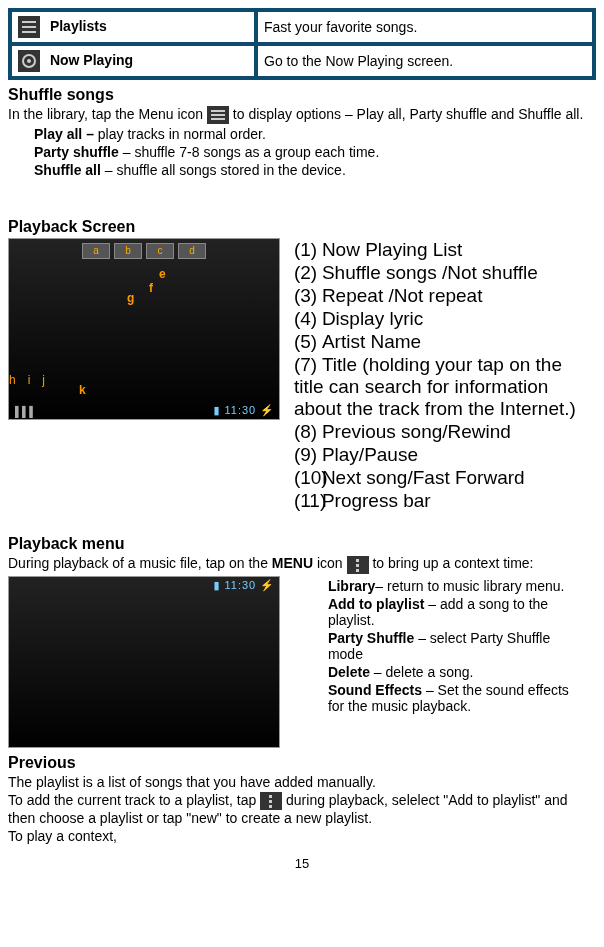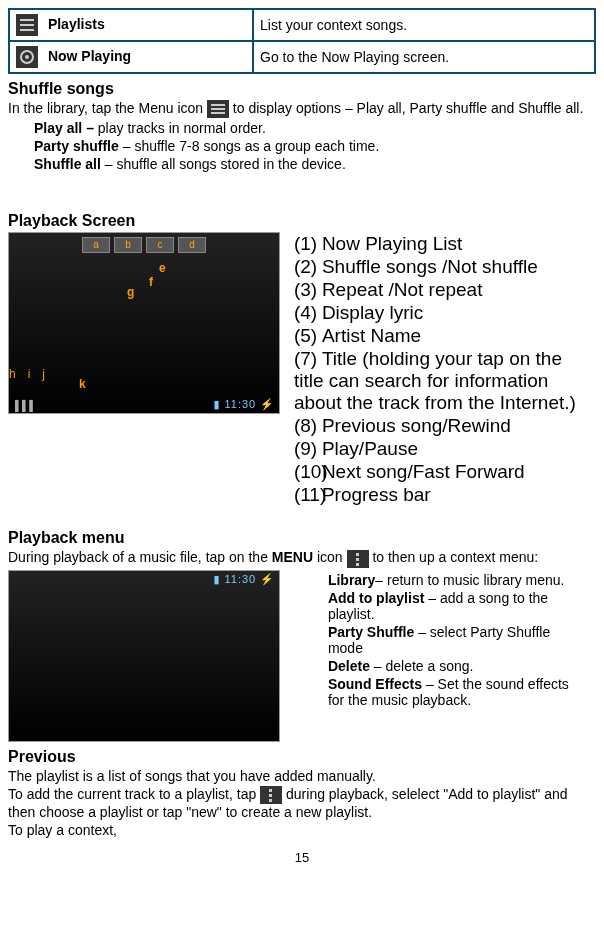--- a/index.html
+++ b/index.html
@@ -9,21 +9,21 @@
     padding: 8px;
     width: 588px;
     color: #000;
   }
   table.icon-table {
     width: 100%;
     border-collapse: collapse;
     margin-bottom: 6px;
   }
   table.icon-table td {
-    border: 2px solid #0c4a6e;
+    border: 4px solid #0c4a6e;
     padding: 4px 6px;
     vertical-align: middle;
   }
   .icon-cell {
     width: 230px;
     font-weight: bold;
   }
   .icon-box {
     display: inline-block;
     width: 22px;
@@ -159,21 +159,21 @@
         <svg width="18" height="18">
               <g stroke="#ccc" stroke-width="2">
                 <line x1="2" y1="4" x2="16" y2="4"></line>
                 <line x1="2" y1="9" x2="16" y2="9"></line>
                 <line x1="2" y1="14" x2="16" y2="14"></line>
               </g>
             </svg>
       </span>
       <span>Playlists</span>
     </td>
-    <td>List your context songs.</td>
+    <td>Fast your favorite songs.</td>
   </tr>
   <tr>
     <td class="icon-cell">
       <span class="icon-box">
         <svg width="18" height="18">
               <circle cx="9" cy="9" r="6" fill="none" stroke="#ccc" stroke-width="2"></circle>
               <circle cx="9" cy="9" r="2" fill="#ccc"></circle>
             </svg>
       </span>
       <span>Now Playing</span>
@@ -229,21 +229,21 @@
     <div><span class="num">(11)</span><span>Progress bar</span></div>
   </div>
 </div>
 
 <br>
 
 <h2 class="sec">Playback menu</h2>
 <p>
   <span>During playback of a music file, tap on the </span><b>MENU</b><span> icon </span>
   <span class="inline-icon dots"></span>
-  <span> to then up a context menu:</span>
+  <span> to bring up a context time:</span>
 </p>
 <div>
   <div class="menu-shot">
     <span class="status-time">▮ 11:30 ⚡</span>
   </div>
   <div class="menu-list">
     <p><b>Library</b><span>– return to music library menu.</span></p>
     <p><b>Add to playlist</b><span> – add a song to the playlist.</span></p>
     <p><b>Party Shuffle</b><span> – select Party Shuffle mode</span></p>
     <p><b>Delete</b><span> – delete a song.</span></p>

